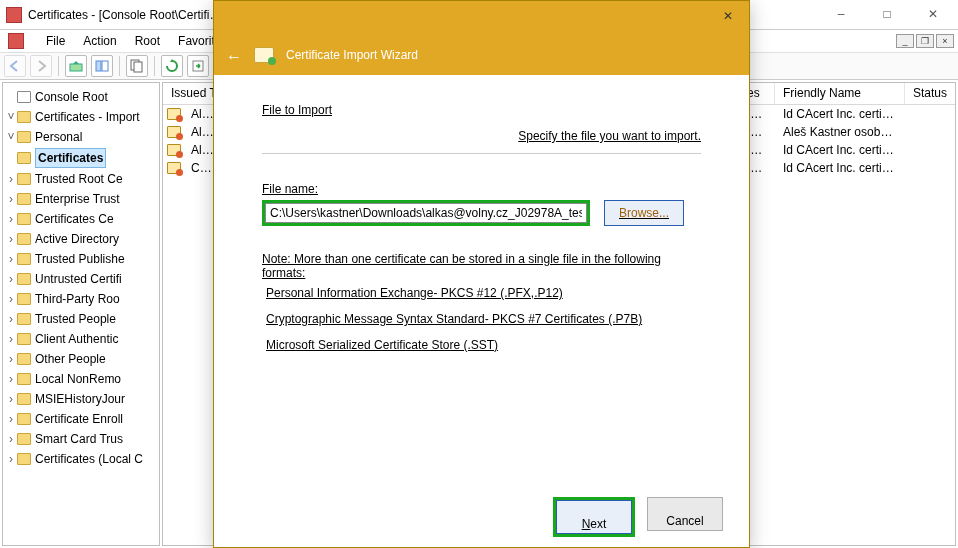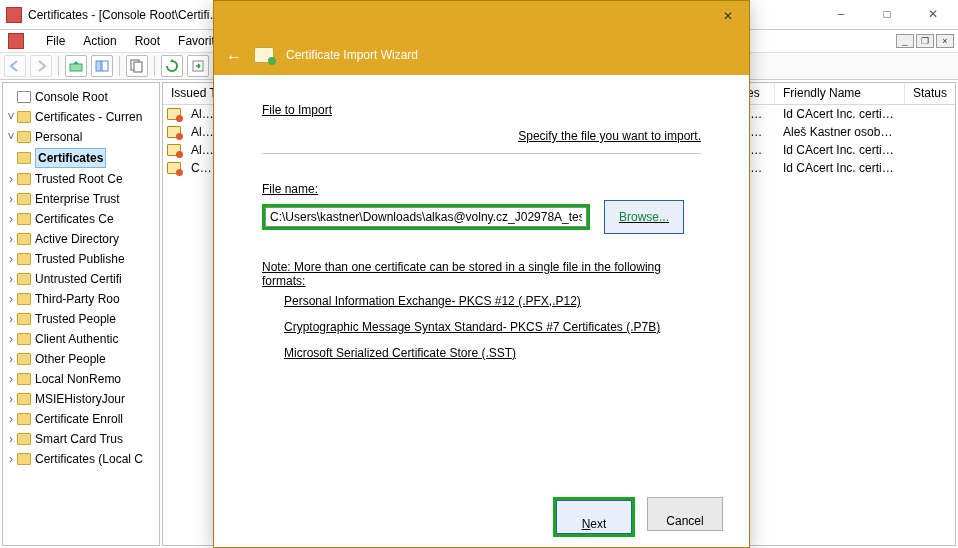--- a/index.html
+++ b/index.html
@@ -46,23 +46,23 @@
   .wiz-icon::after{content:"";position:absolute;right:-3px;bottom:-3px;width:8px;height:8px;background:#4caf50;border-radius:50%;}
   .dlg-sub .wtitle{color:#fff;font-weight:400;}
   .dlg-body{padding:28px 48px 0 48px;color:#000;text-decoration:underline;}
   .section-title{font-weight:400;color:#000;margin-bottom:6px;}
   .section-desc{margin:12px 0 10px 22px;text-align:right;}
   .hr{border:none;border-top:1px solid #ccc;margin:8px 0 28px 0;}
   .file-label{margin-left:0;margin-bottom:4px;}
   .file-row{display:flex;align-items:center;gap:14px;margin-bottom:26px;}
   .file-input-hl{border:3px solid #18a81f;padding:0;}
   .file-input{width:322px;height:20px;border:1px solid #888;padding:2px 4px;font-size:12px;background:#fff;}
-  .browse-btn{height:34px;padding:4px 14px;border:1px solid #2a5db0;background:#e8eff9;color:#15803d;cursor:pointer;}
+  .browse-btn{height:26px;padding:4px 14px;border:1px solid #2a5db0;background:#e8eff9;color:#a16207;cursor:pointer;}
   .note{margin-bottom:0;}
-  .formats{margin-left:22px; line-height:26px;}
+  .formats{margin-left:4px; line-height:26px;}
   .dlg-footer{position:absolute;left:0;right:0;bottom:10px;display:flex;justify-content:flex-end;gap:12px;padding:0 26px;}
   .btn{height:26px;min-width:76px;padding:16px 14px;background:#e9e9e9;border:1px solid #adadad;cursor:pointer;}
   .btn-hl{border:3px solid #18a81f;padding:0;}
   .btn-hl .btn{border:1px solid #2a5db0;background:#e8eff9;}
   .underline{text-decoration:underline;}
 </style>
 </head>
 <body>
 
 <div class="titlebar">
@@ -146,21 +146,21 @@
   <div class="tree-pane">
     <div class="tree">
       <div class="row">
           <span class="tw"></span>
           <span class="fld root"></span>
           <span>Console Root</span>
         </div>
       <div class="row ind1">
           <span class="tw">˅</span>
           <span class="fld"></span>
-          <span>Certificates - Curren</span>
+          <span>Certificates - Import</span>
         </div>
       <div class="row ind2">
           <span class="tw">˅</span>
           <span class="fld"></span>
           <span>Personal</span>
         </div>
       <div class="row ind3">
           <span class="tw"></span>
           <span class="fld"></span>
           <span class="sel">Certificates</span>

